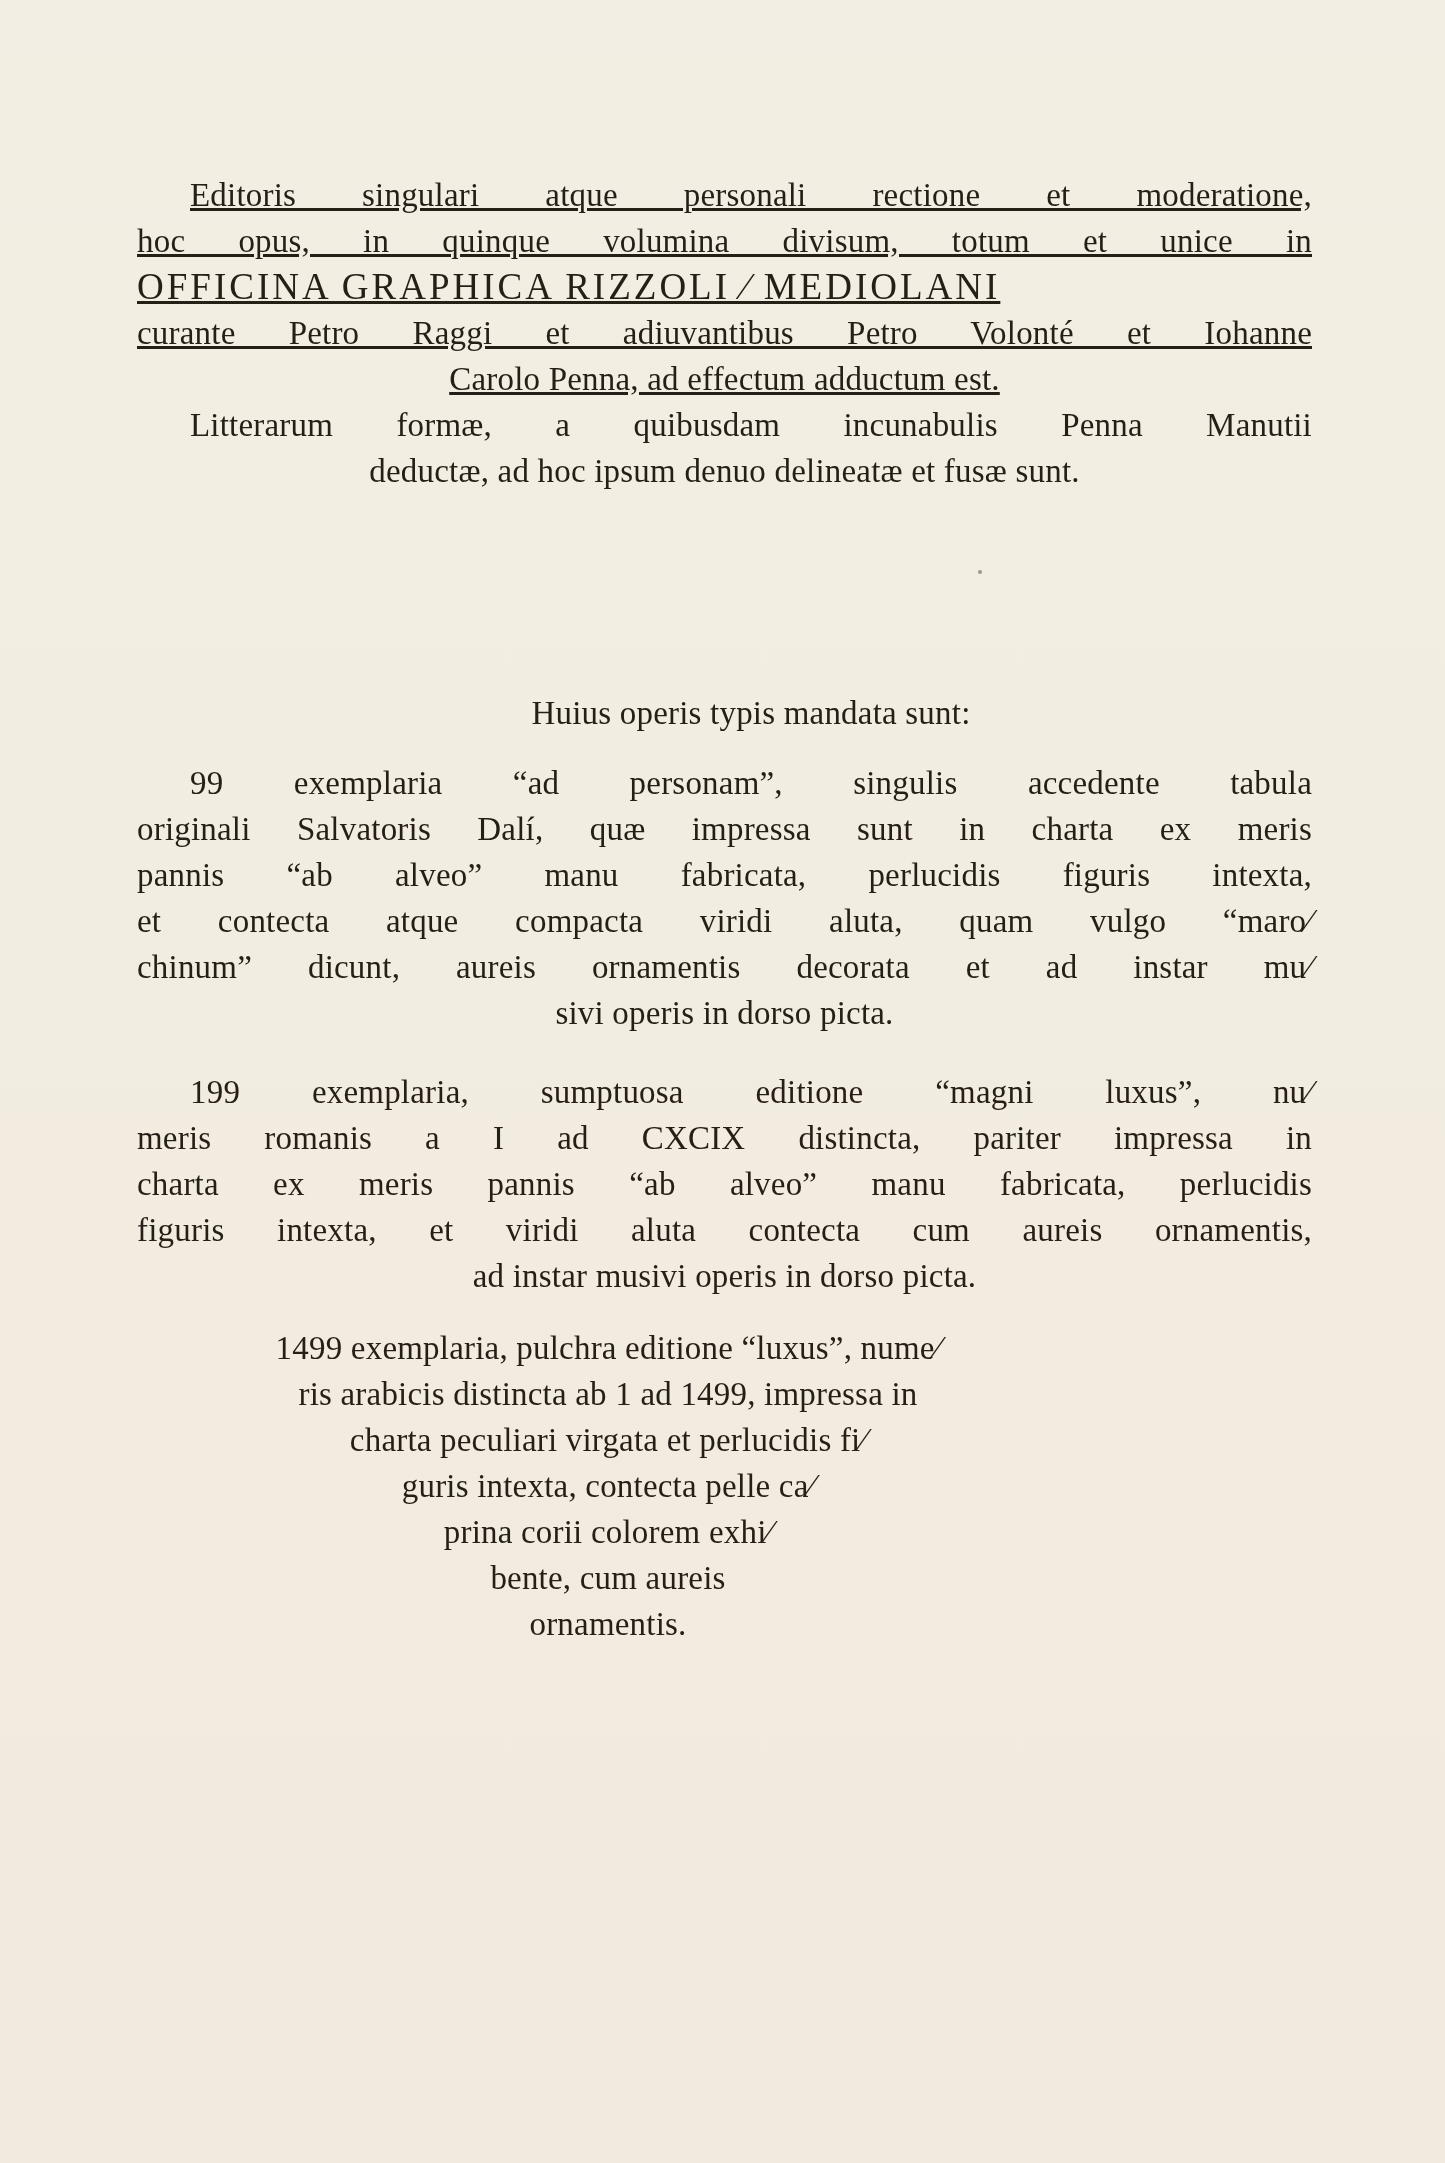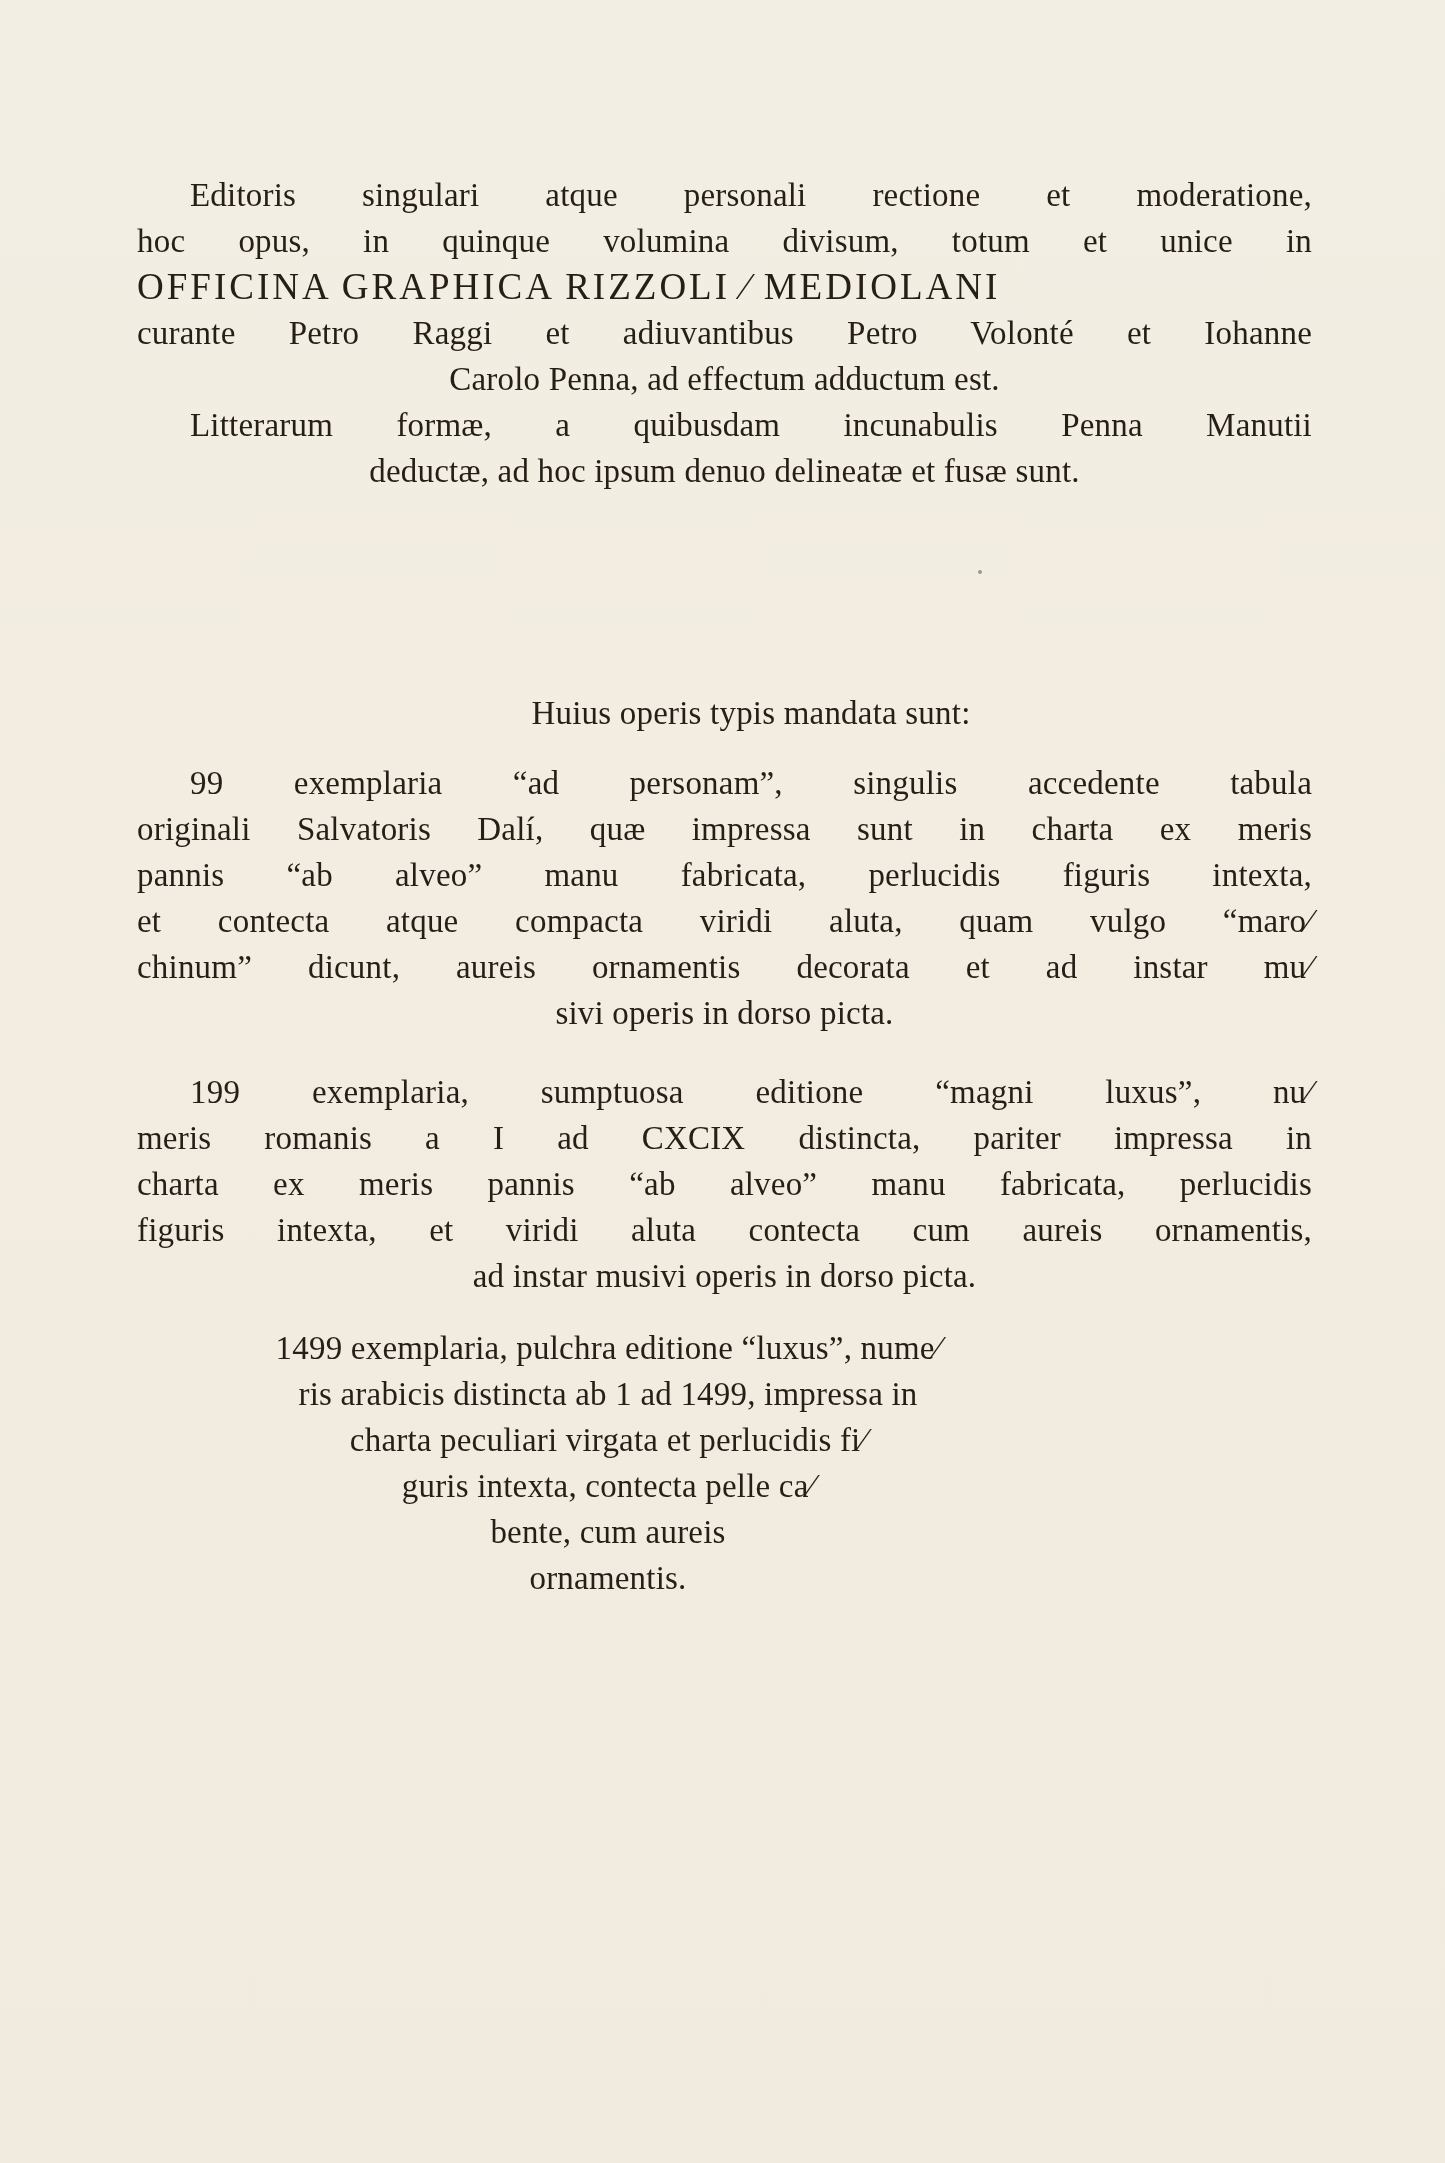--- a/index.html
+++ b/index.html
@@ -39,21 +39,21 @@
   .line.indent {
     padding-left: 53px;
   }
   .line.caps {
     font-size: 37px;
     letter-spacing: 3px;
     text-align: center;
     text-align-last: left;
     white-space: nowrap;
   }
-  .para-intro    { margin-top: 172px; }
+  .para-intro    { margin-top: 172px; text-decoration: underline; }
   .para-type     { margin-top: 0; }
   .heading-block { margin-top: 196px; }
   .para-e99      { margin-top: 24px; }
   .para-e199     { margin-top: 33px; }
   .para-e1499 {
     margin-top: 26px;
     width: 942px;   
   }
   .para-e1499 .line {
     text-align: center;
@@ -108,17 +108,18 @@
     <div class="line justify">charta ex meris pannis “ab alveo” manu fabricata, perlucidis</div>
     <div class="line justify">figuris intexta, et viridi aluta contecta cum aureis ornamentis,</div>
     <div class="line">ad instar musivi operis in dorso picta.</div>
   </div>
 
   <div class="text-block para-e1499">
     <div class="line">1499 exemplaria, pulchra editione “luxus”, nume⁄</div>
     <div class="line">ris arabicis distincta ab 1 ad 1499, impressa in</div>
     <div class="line">charta peculiari virgata et perlucidis fi⁄</div>
     <div class="line">guris intexta, contecta pelle ca⁄</div>
+    <div class="line">prina corii colorem exhi⁄</div>
     <div class="line">bente, cum aureis</div>
     <div class="line">ornamentis.</div>
   </div>
 
 </div>
 
 </body></html>

